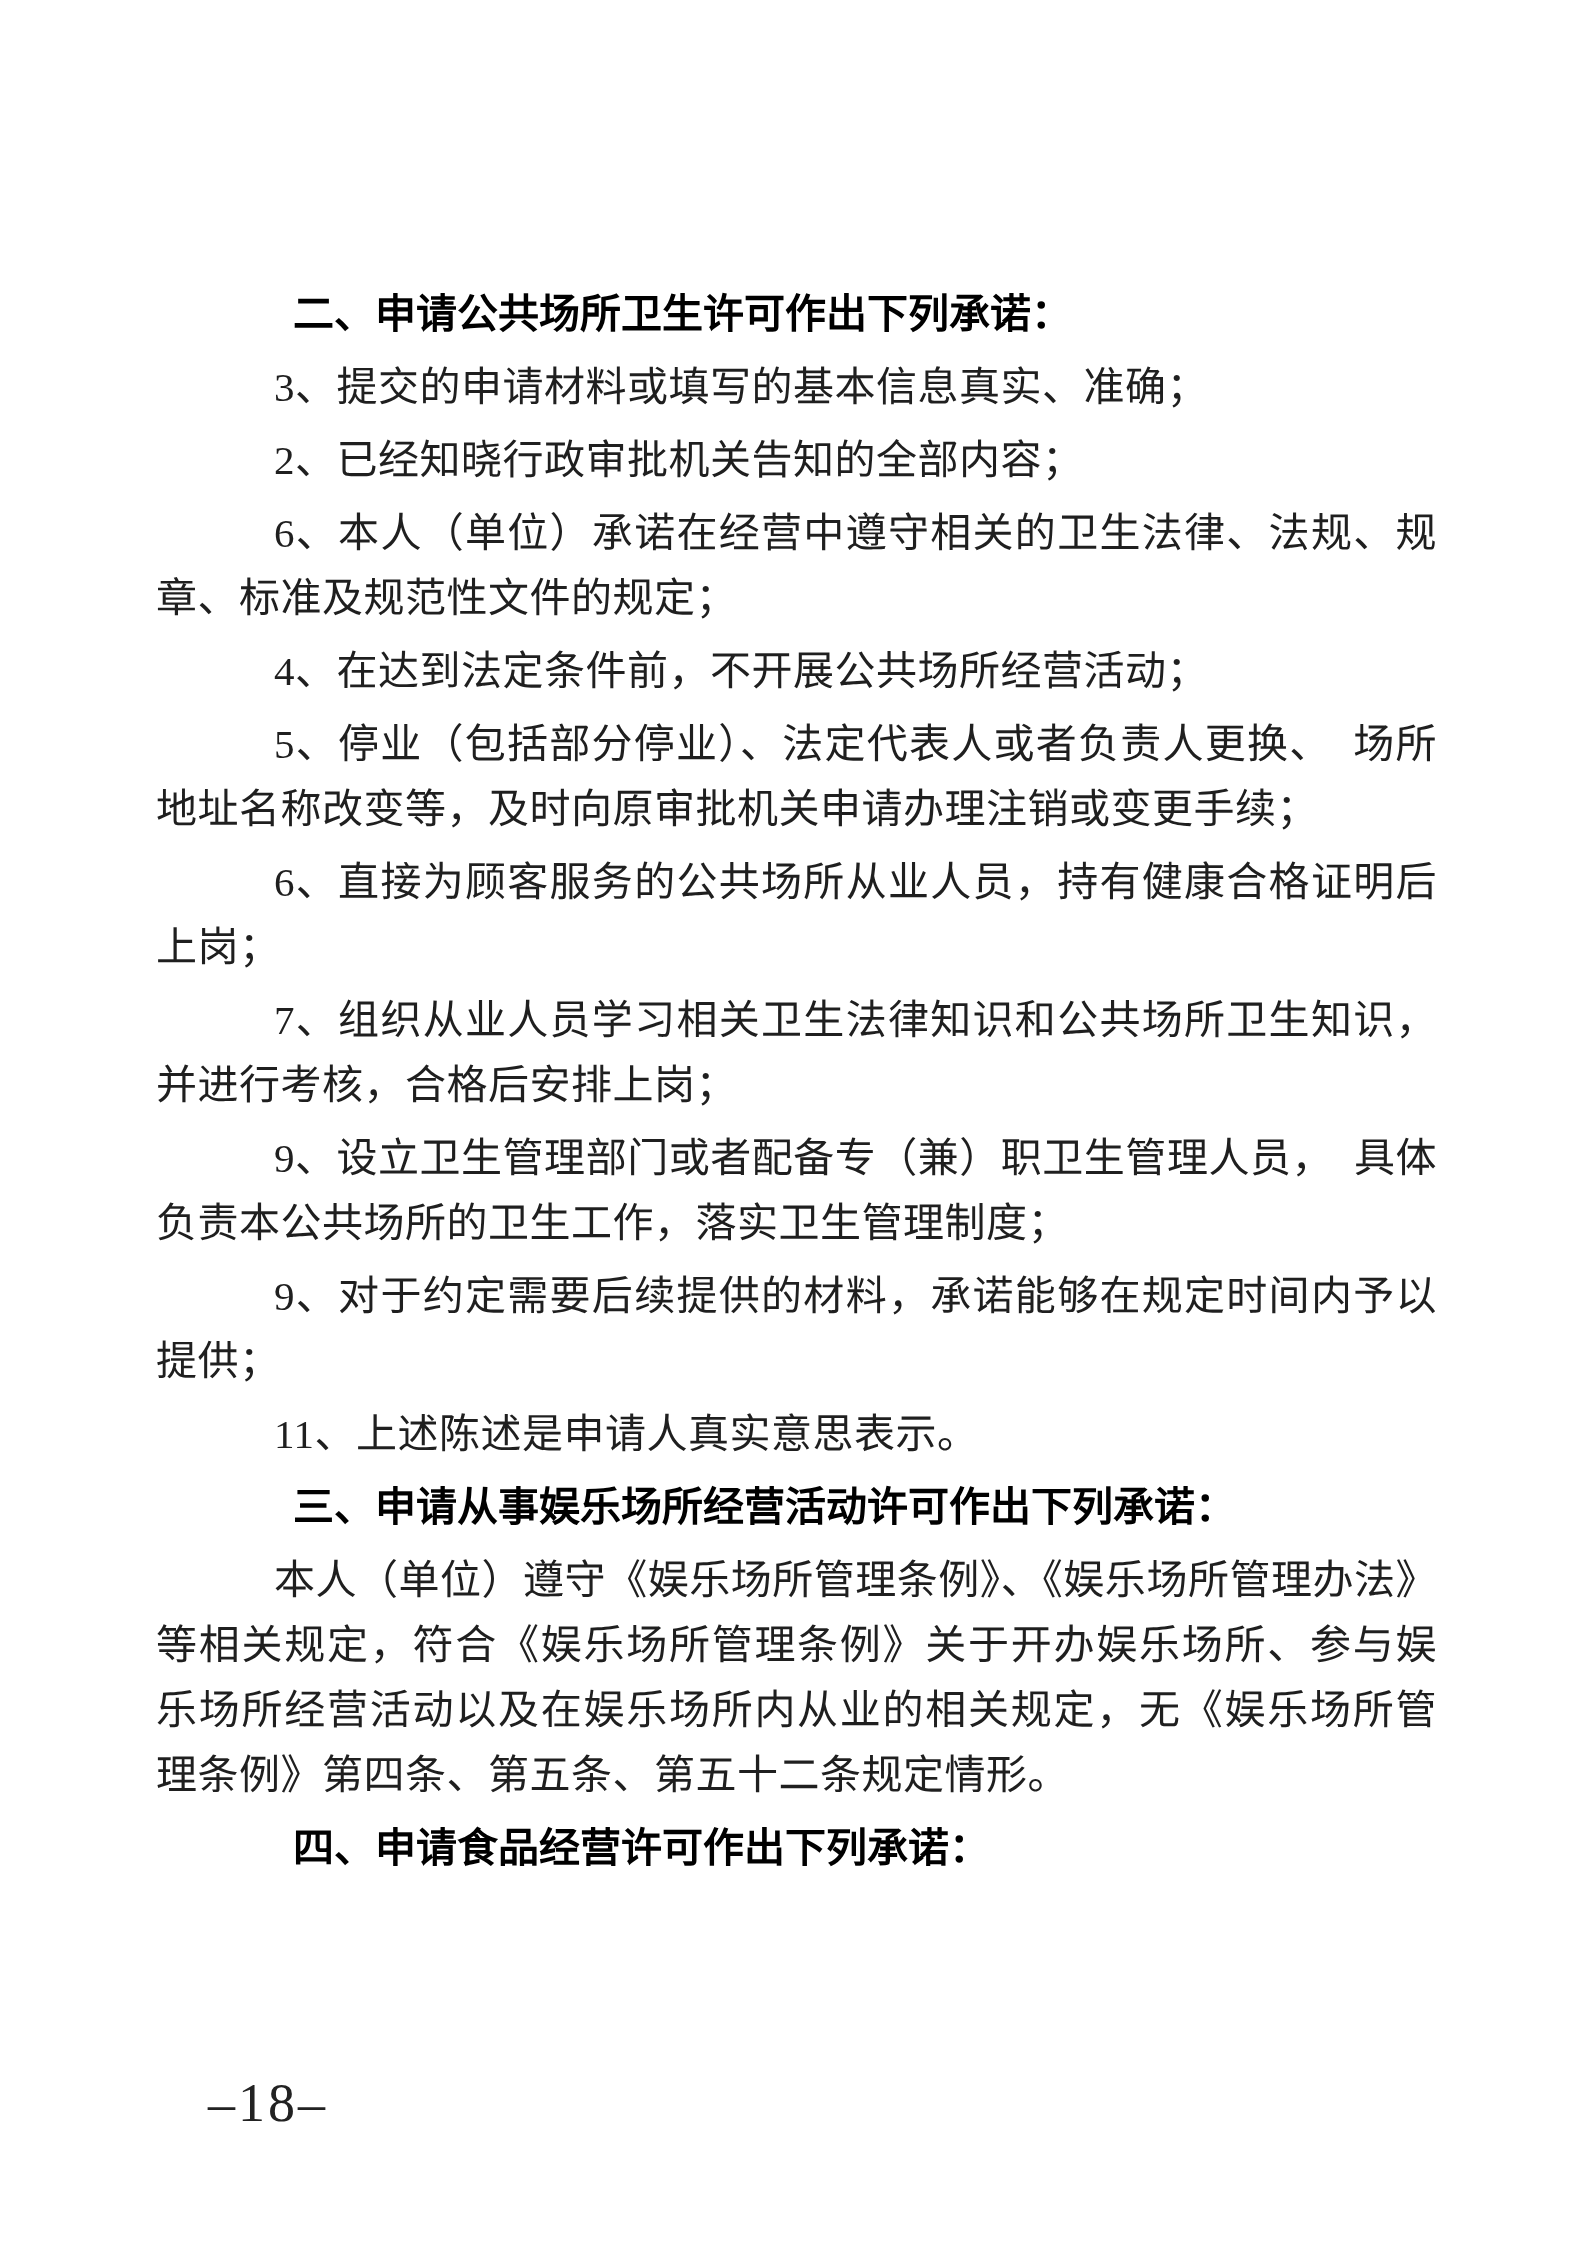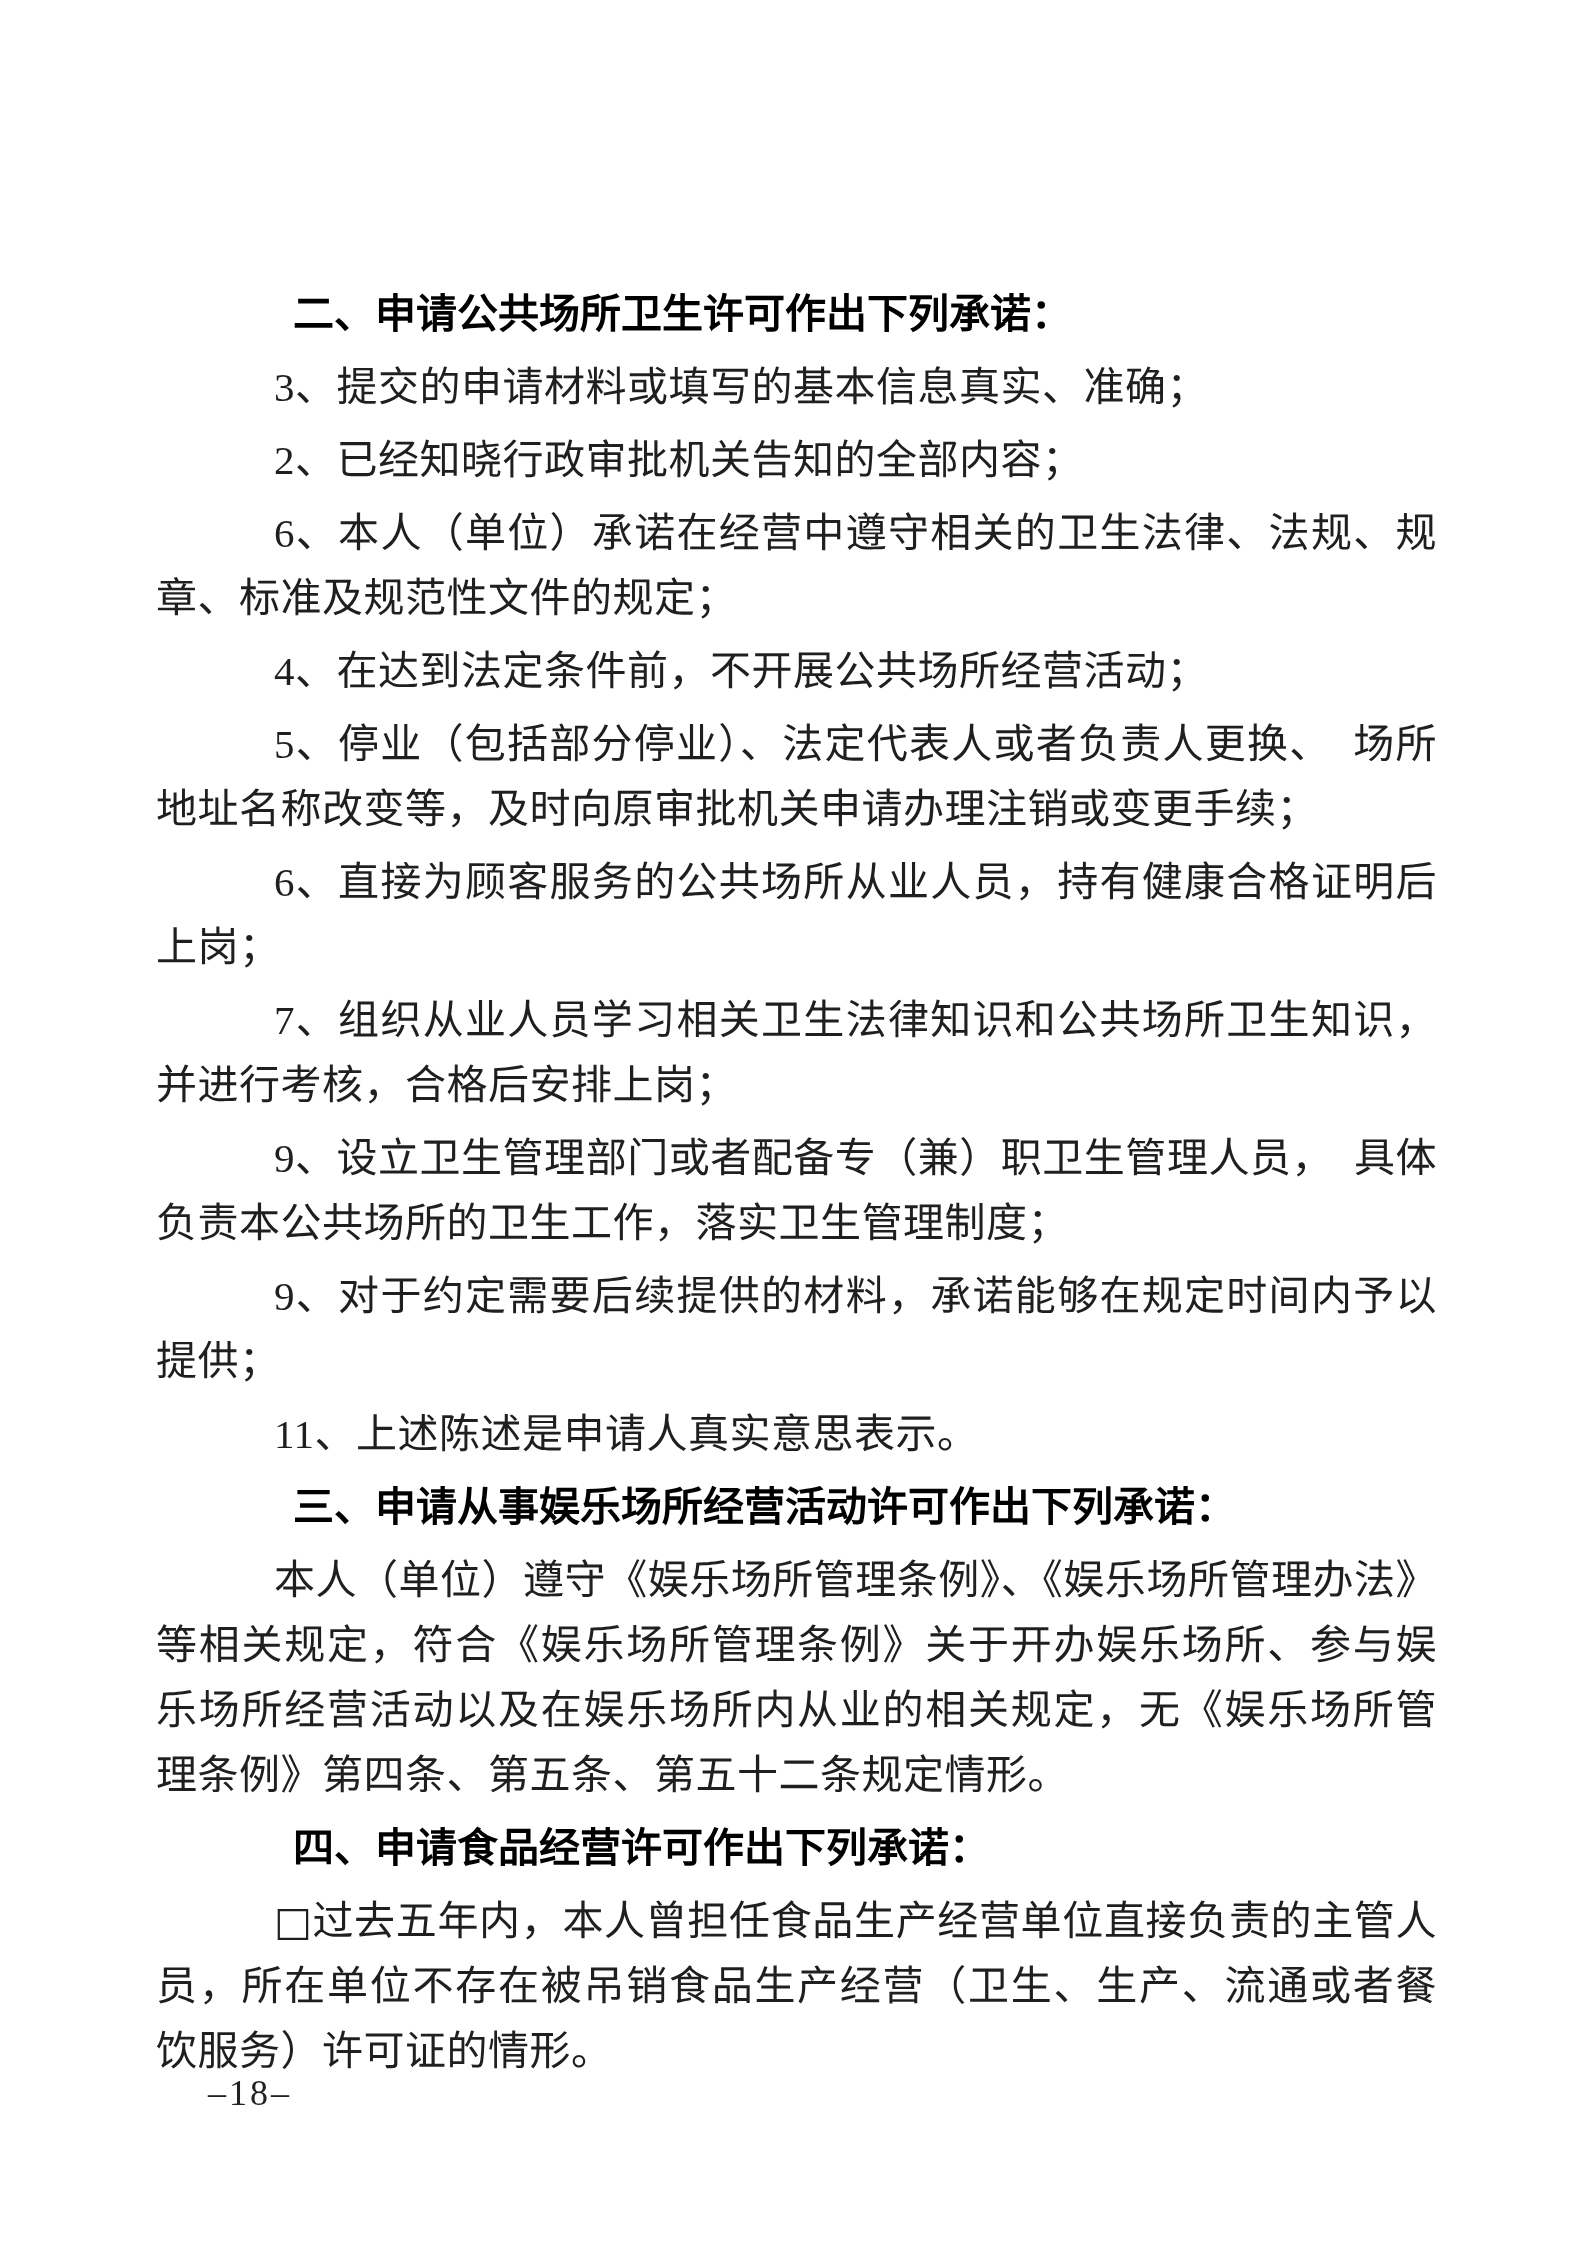--- a/index.html
+++ b/index.html
@@ -43,21 +43,21 @@
   }
   .checkbox {
     font-family: "DejaVu Sans", sans-serif;
     font-size: 40px;
   }
   .page-number {
     position: absolute;
     left: 208px;
     top: 2072px;
     font-family: "Liberation Serif", "DejaVu Serif", serif;
-    font-size: 36px;
+    font-size: 54px;
     letter-spacing: 3px;
     color: #222222;
   }
 </style>
 </head>
 <body>
 
 <div class="page">
   <div class="content">
 
@@ -73,18 +73,17 @@
     <p>9、设立卫生管理部门或者配备专（兼）职卫生管理人员，　具体负责本公共场所的卫生工作，落实卫生管理制度；</p>
     <p>9、对于约定需要后续提供的材料，承诺能够在规定时间内予以提供；</p>
     <p>11、上述陈述是申请人真实意思表示。</p>
 
     <p class="h">三、申请从事娱乐场所经营活动许可作出下列承诺：</p>
 
     <p>本人（单位）遵守《娱乐场所管理条例》、《娱乐场所管理办法》等相关规定，符合《娱乐场所管理条例》关于开办娱乐场所、参与娱乐场所经营活动以及在娱乐场所内从业的相关规定，无《娱乐场所管理条例》第四条、第五条、第五十二条规定情形。</p>
 
     <p class="h">四、申请食品经营许可作出下列承诺：</p>
 
-    <p><span class="checkbox">□</span><span>过去五年内，本人曾担任食品生产经营单位直接负责的主管人员，所在单位不存在被吊销食品生产经营（卫生、生产、流通或者餐饮服务）许可证的情形。</span></p>
 
   </div>
 
   <div class="page-number">–18–</div>
 </div>
 
 </body></html>

